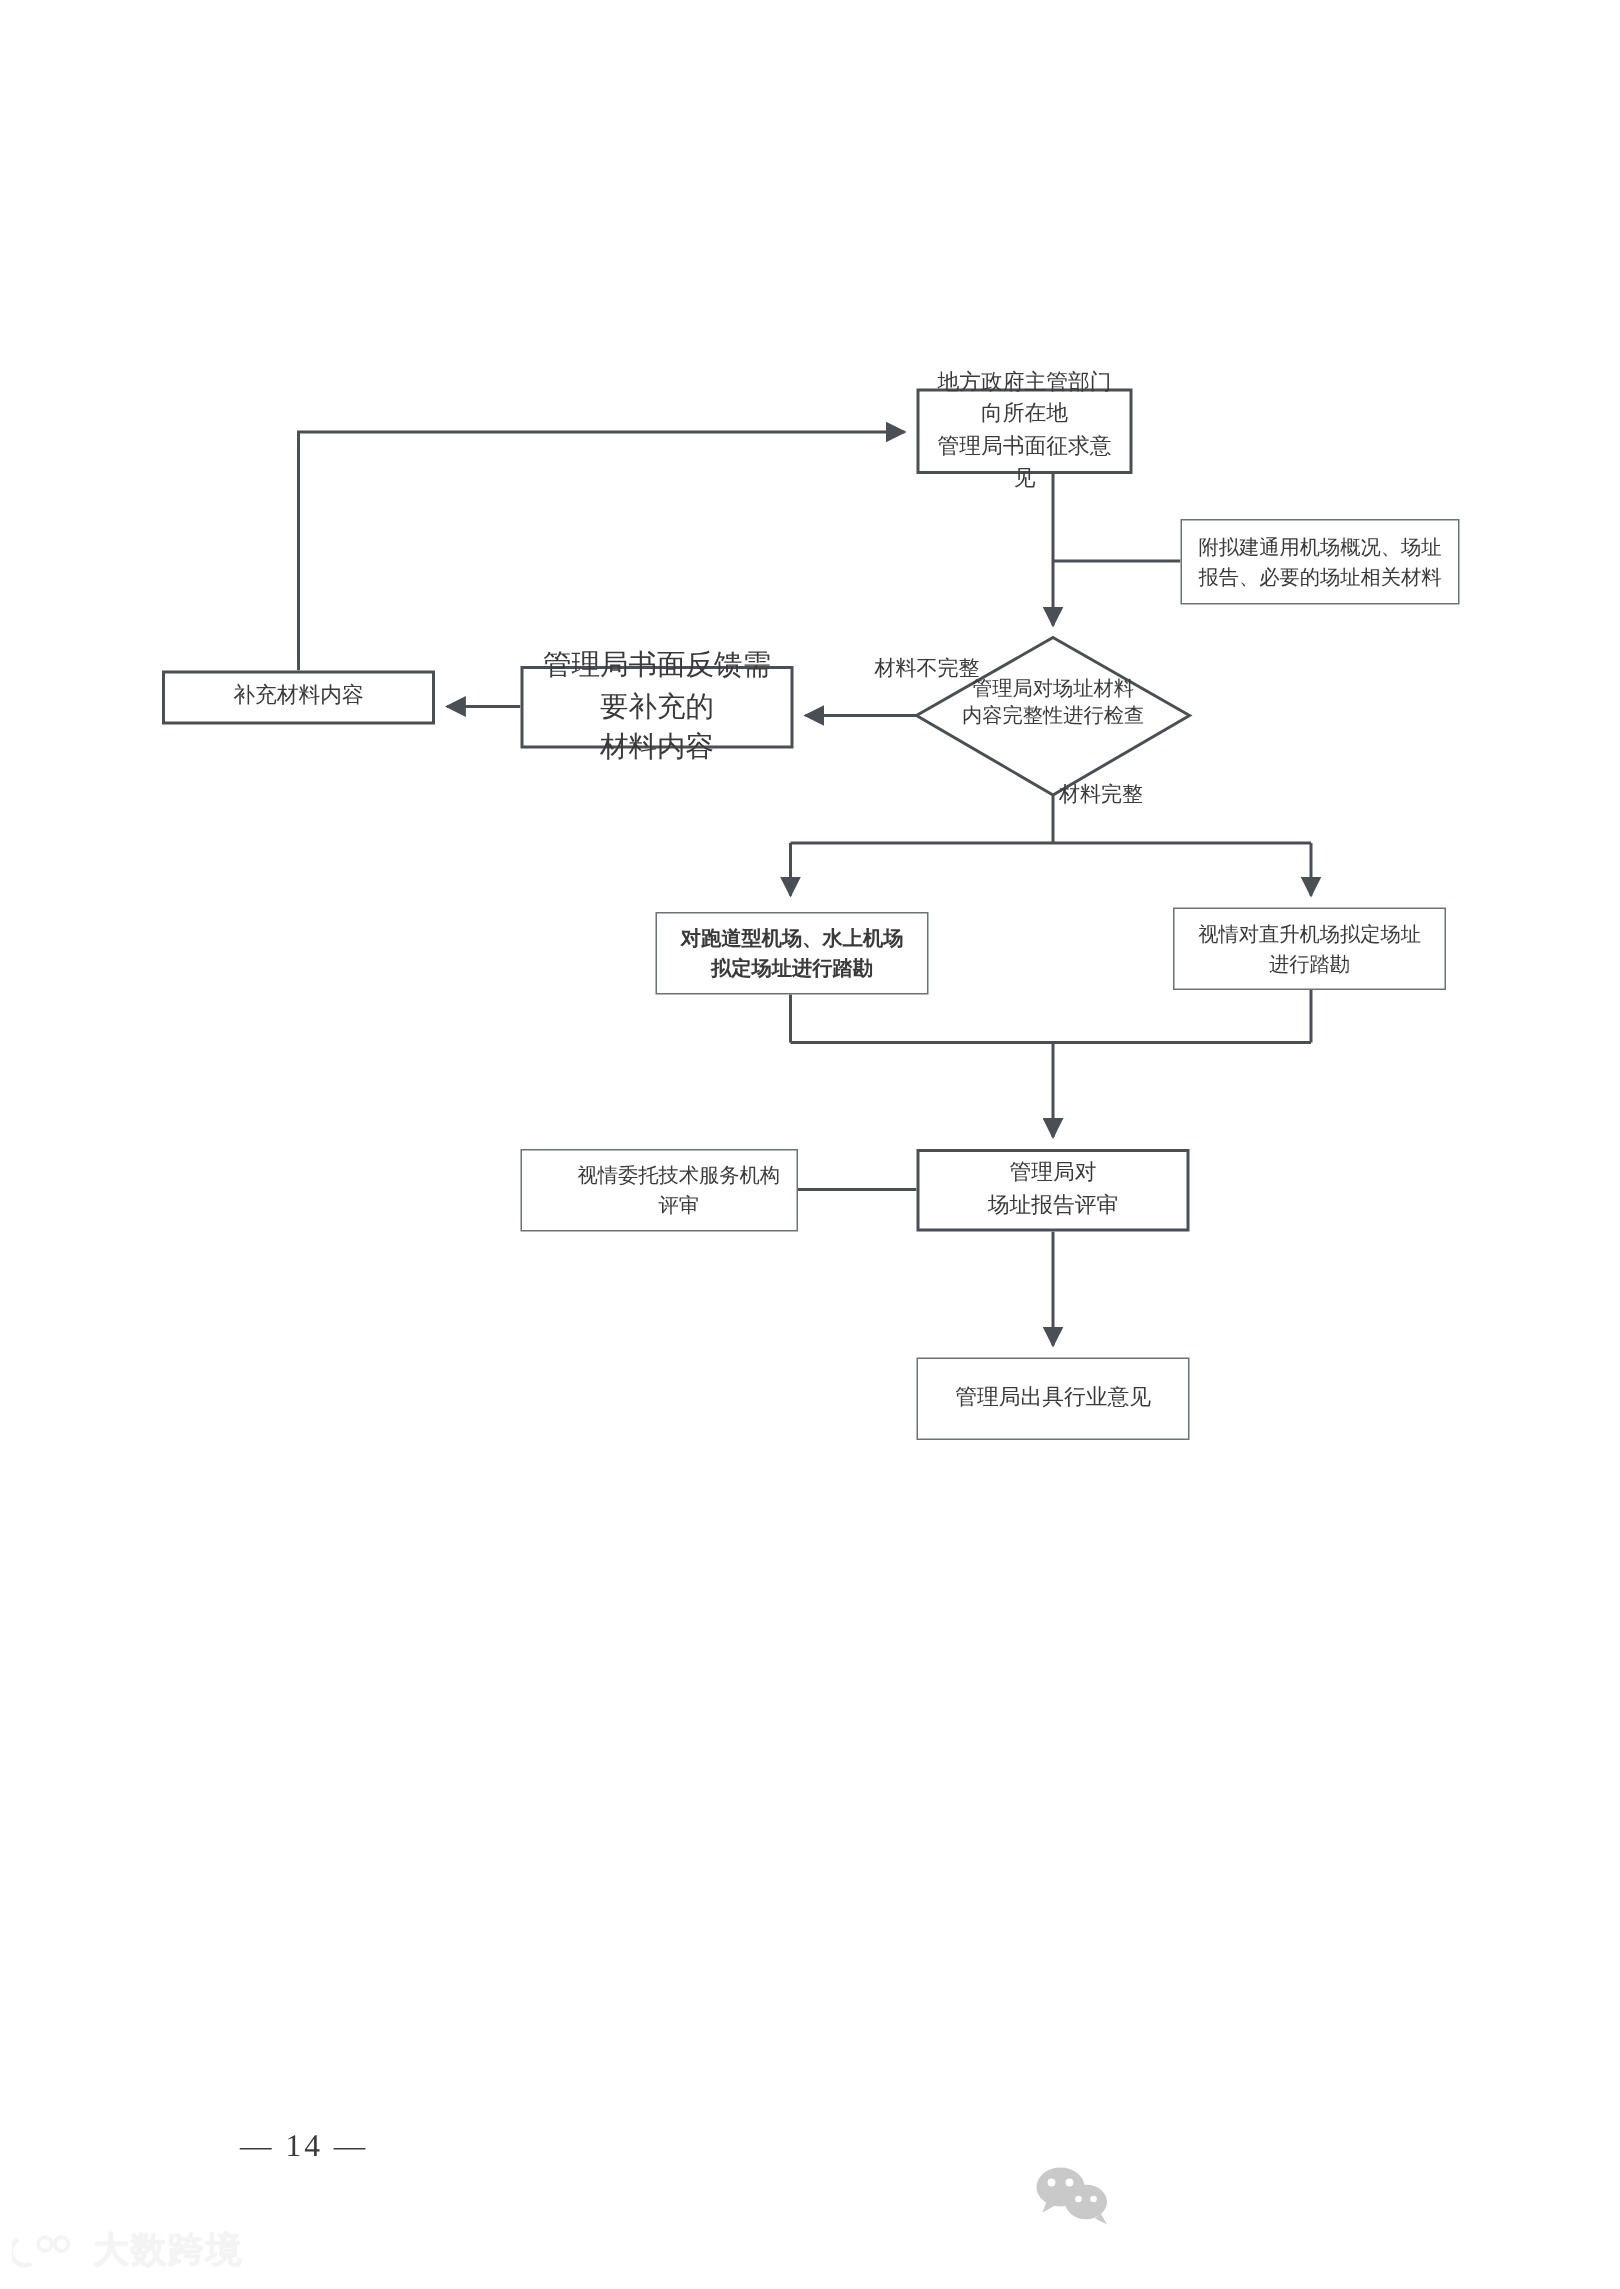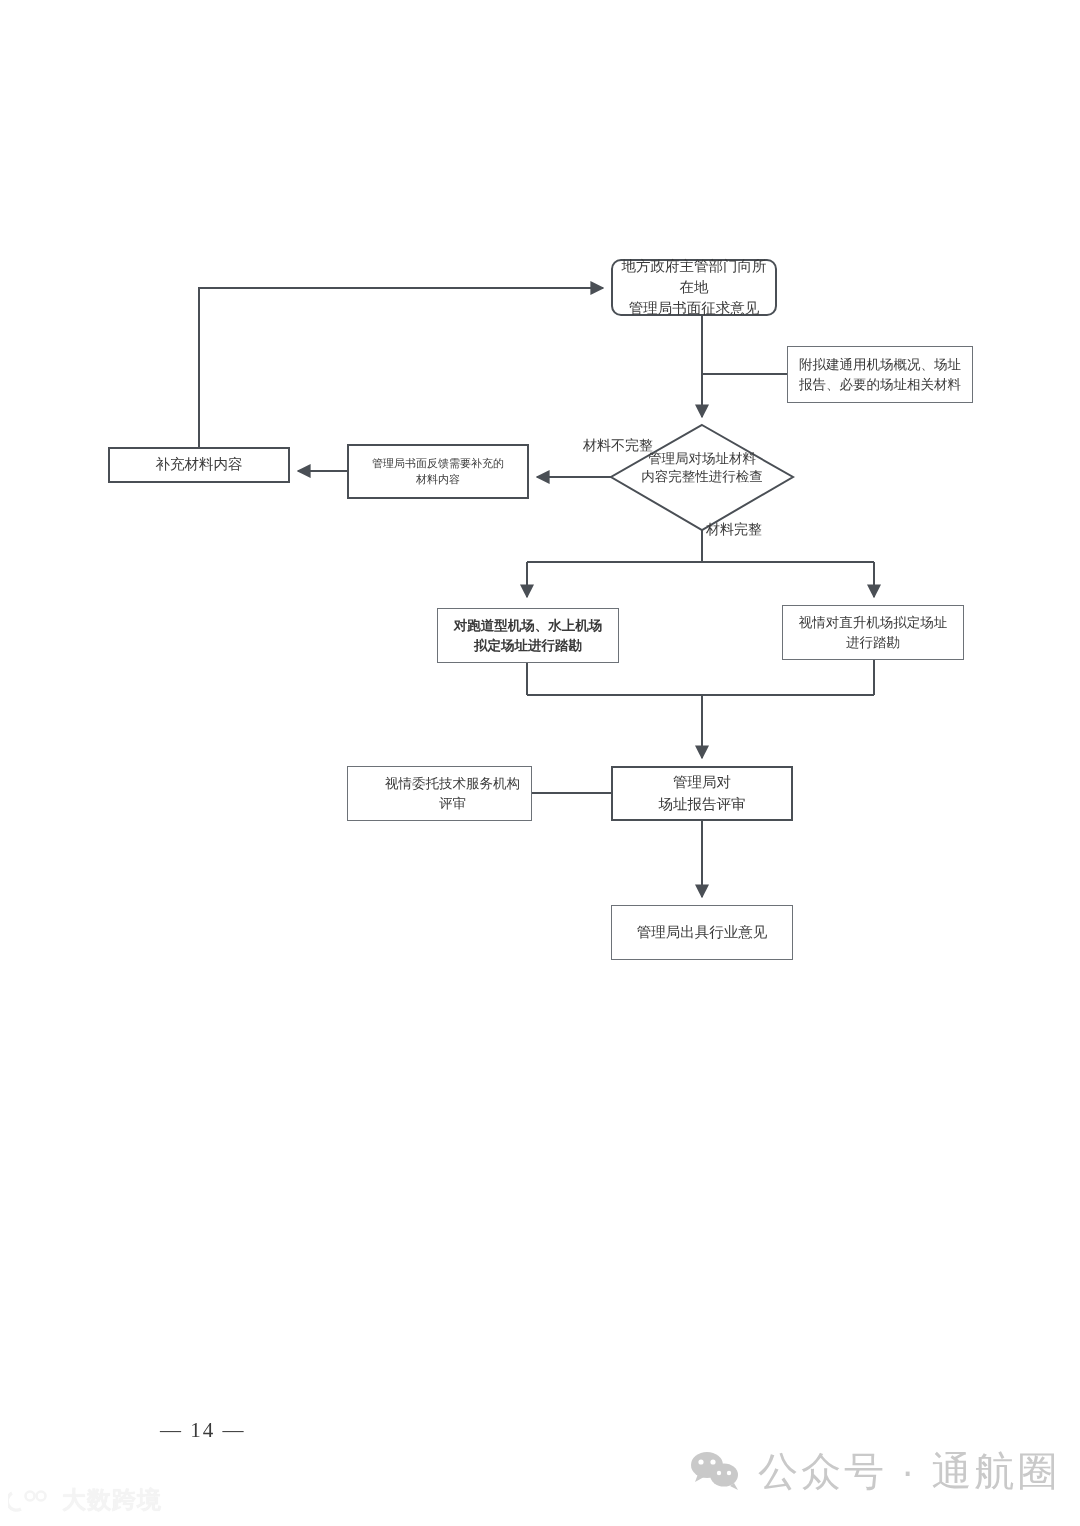--- a/index.html
+++ b/index.html
@@ -57,26 +57,26 @@
   }
   .node.thin {
     border: 1.5px solid #6d7278;
   }
   .node span {
     display: block;
     white-space: pre-line;
   }
 
   
-  #node-request      { left: 611px;  top: 259px;  width: 166px; height: 57px; border-radius: 10px; }
+  #node-request      { left: 611px;  top: 259px;  width: 144px; height: 57px; }
   #node-attachments  { left: 787px;  top: 346px;  width: 186px; height: 57px;
                        font-size: 13.5px; }
   #node-supplement   { left: 108px;  top: 447px;  width: 182px; height: 36px; }
   #node-feedback     { left: 347px;  top: 444px;  width: 182px; height: 55px;
-                       font-size: 11px; }
+                       font-size: 19px; }
   #node-survey-left  { left: 437px;  top: 608px;  width: 182px; height: 55px;
                        font-size: 13.5px; font-weight: bold; }
   #node-survey-right { left: 782px;  top: 605px;  width: 182px; height: 55px;
                        font-size: 13.5px; }
   #node-delegate     { left: 347px;  top: 766px;  width: 185px; height: 55px;
                        font-size: 13.5px; padding-left: 32px; }
   #node-review       { left: 611px;  top: 766px;  width: 182px; height: 55px; }
   #node-opinion      { left: 611px;  top: 905px;  width: 182px; height: 55px; }
 
   
@@ -254,21 +254,20 @@
     <svg width="52" height="42" viewBox="0 0 52 42">
       <ellipse cx="17" cy="14" rx="16" ry="13" fill="#c9c9c9"></ellipse>
       <path d="M 8 23 L 5 31 L 14 26 Z" fill="#c9c9c9"></path>
       <circle cx="11" cy="11" r="2.6" fill="#ffffff"></circle>
       <circle cx="23" cy="11" r="2.6" fill="#ffffff"></circle>
       <ellipse cx="34" cy="24" rx="14" ry="11.5" fill="#c9c9c9"></ellipse>
       <path d="M 44 32 L 48 39 L 40 35 Z" fill="#c9c9c9"></path>
       <circle cx="29" cy="22" r="2.2" fill="#ffffff"></circle>
       <circle cx="39" cy="22" r="2.2" fill="#ffffff"></circle>
     </svg>
-    <span class="wm-text">公众号 · 通航圈</span>
   </div>
 
   <div class="wm-bottomleft">
     <svg width="46" height="26" viewBox="0 0 46 26">
       <path d="M 4 6 A 9 9 0 1 0 13 22" stroke="#f4f4f4" stroke-width="3.2" fill="none"></path>
       <circle cx="22" cy="9" r="4.5" fill="none" stroke="#f4f4f4" stroke-width="2.6"></circle>
       <circle cx="33" cy="9" r="4.5" fill="none" stroke="#f4f4f4" stroke-width="2.6"></circle>
     </svg>
     <span class="wm-text">大数跨境</span>
   </div>

